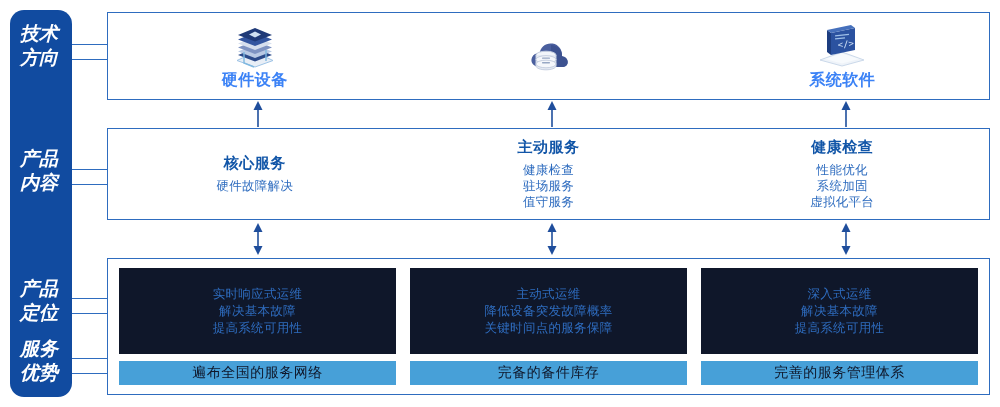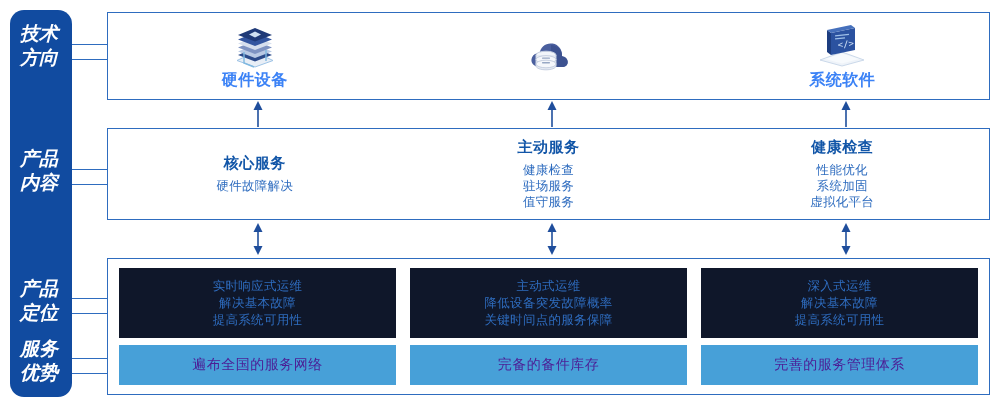--- a/index.html
+++ b/index.html
@@ -121,25 +121,25 @@
     display:flex;flex-direction:column;
     align-items:center;justify-content:center;
   }
   .position-item{
     color:#2E6CBF;
     font-size:12.5px;
     line-height:17px;
     letter-spacing:.3px;
   }
   .advantage-box{
-    height:40px;
+    height:24px;
     background:#47A0D8;
     display:flex;
     align-items:center;justify-content:center;
-    color:#4c1d95;
+    color:#0f172a;
     font-size:14px;
     letter-spacing:.5px;
   }
 
   
   .arrow{
     position:absolute;
     width:12px;
   }
 </style>

